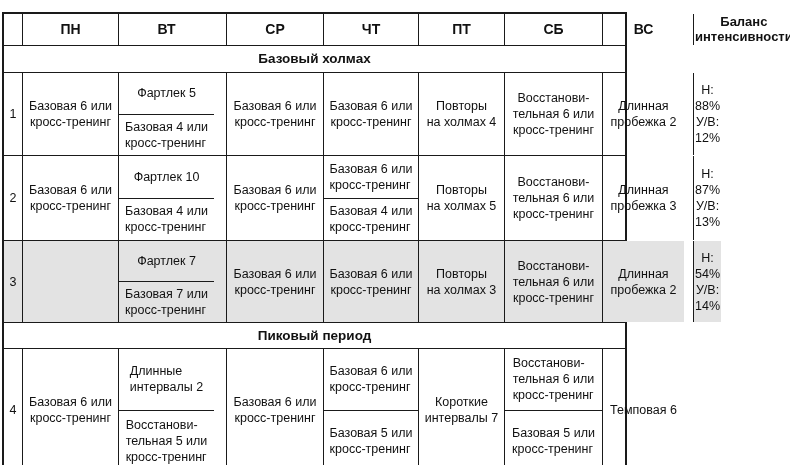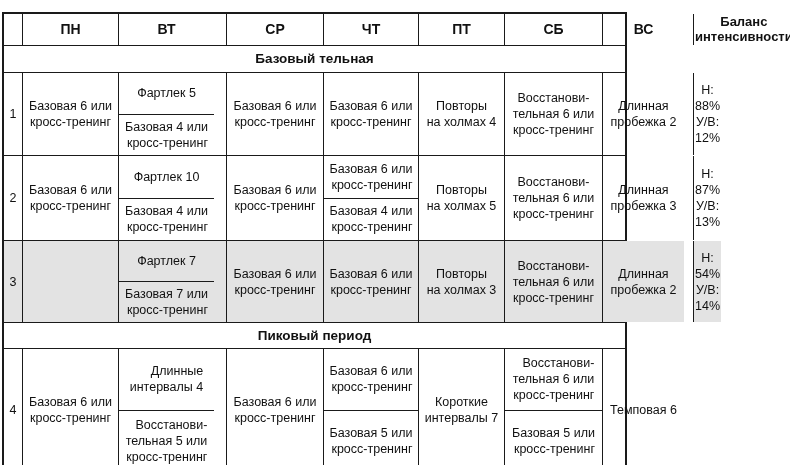--- a/index.html
+++ b/index.html
@@ -51,21 +51,21 @@
   .split {
     padding: 0;
     justify-content: stretch;
     align-items: stretch;
   }
   .split .part {
     flex: 1 1 0;
     display: flex;
     align-items: center;
     justify-content: center;
-    text-align: right;
+    text-align: left;
     white-space: pre-line;
     padding: 2px 1px;
     box-sizing: border-box;
   }
   .split .part + .part { border-top: 1px solid #1a1a1a; }
 
   
   .c-num { width: 18px; }
   .c-mon { width: 96px; }
   .c-tue { width: 96px; }
@@ -112,21 +112,21 @@
       <div class="cell c-wed">СР</div>
       <div class="cell c-thu">ЧТ</div>
       <div class="cell c-fri">ПТ</div>
       <div class="cell c-sat">СБ</div>
       <div class="cell c-sun">ВС</div>
       <div class="cell c-bal">Баланс
 интенсивности</div>
     </div>
 
     <div class="t-row r-band1">
-      <div class="cell band-cell">Базовый тельная</div>
+      <div class="cell band-cell">Базовый холмах</div>
     </div>
 
     <div class="t-row r-w1">
       <div class="cell c-num">1</div>
       <div class="cell c-mon">Базовая 6 или
 кросс-тренинг</div>
       <div class="cell c-tue split">
         <div class="part">Фартлек 5</div>
         <div class="part">Базовая 4 или
 кросс-тренинг</div>
@@ -200,21 +200,21 @@
     <div class="t-row r-band2">
       <div class="cell band-cell">Пиковый период</div>
     </div>
 
     <div class="t-row r-w4">
       <div class="cell c-num">4</div>
       <div class="cell c-mon">Базовая 6 или
 кросс-тренинг</div>
       <div class="cell c-tue split">
         <div class="part">Длинные
-интервалы 4</div>
+интервалы 2</div>
         <div class="part">Восстанови-
 тельная 5 или
 кросс-тренинг</div>
       </div>
       <div class="cell c-wed">Базовая 6 или
 кросс-тренинг</div>
       <div class="cell c-thu split">
         <div class="part">Базовая 6 или
 кросс-тренинг</div>
         <div class="part">Базовая 5 или

